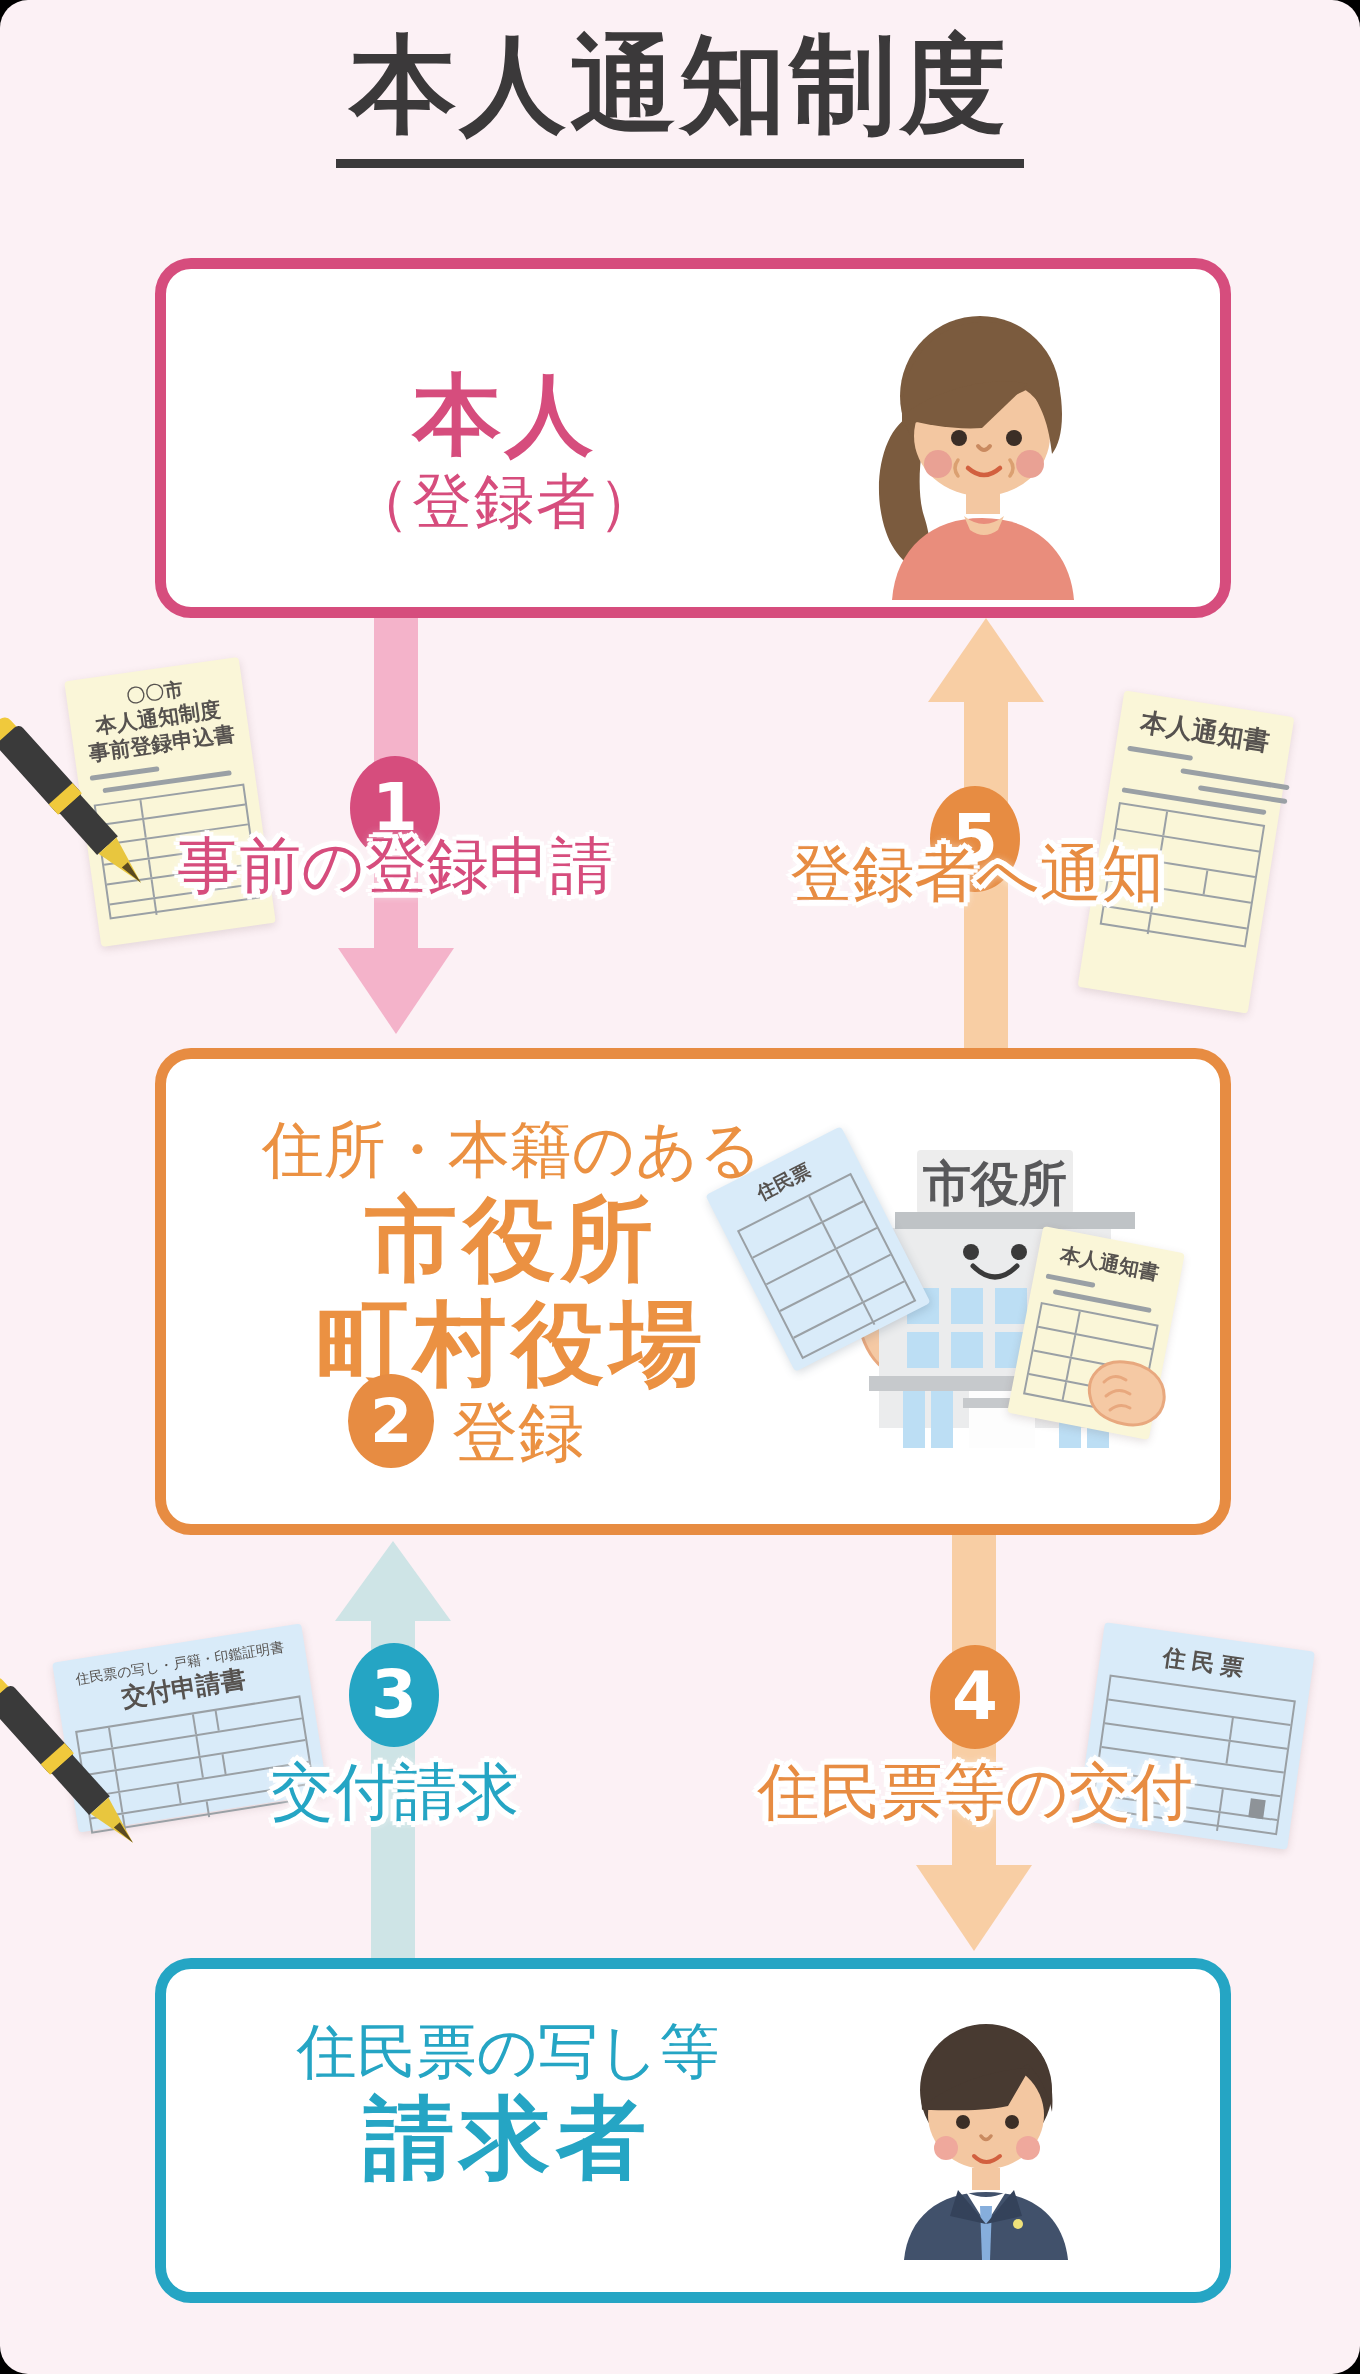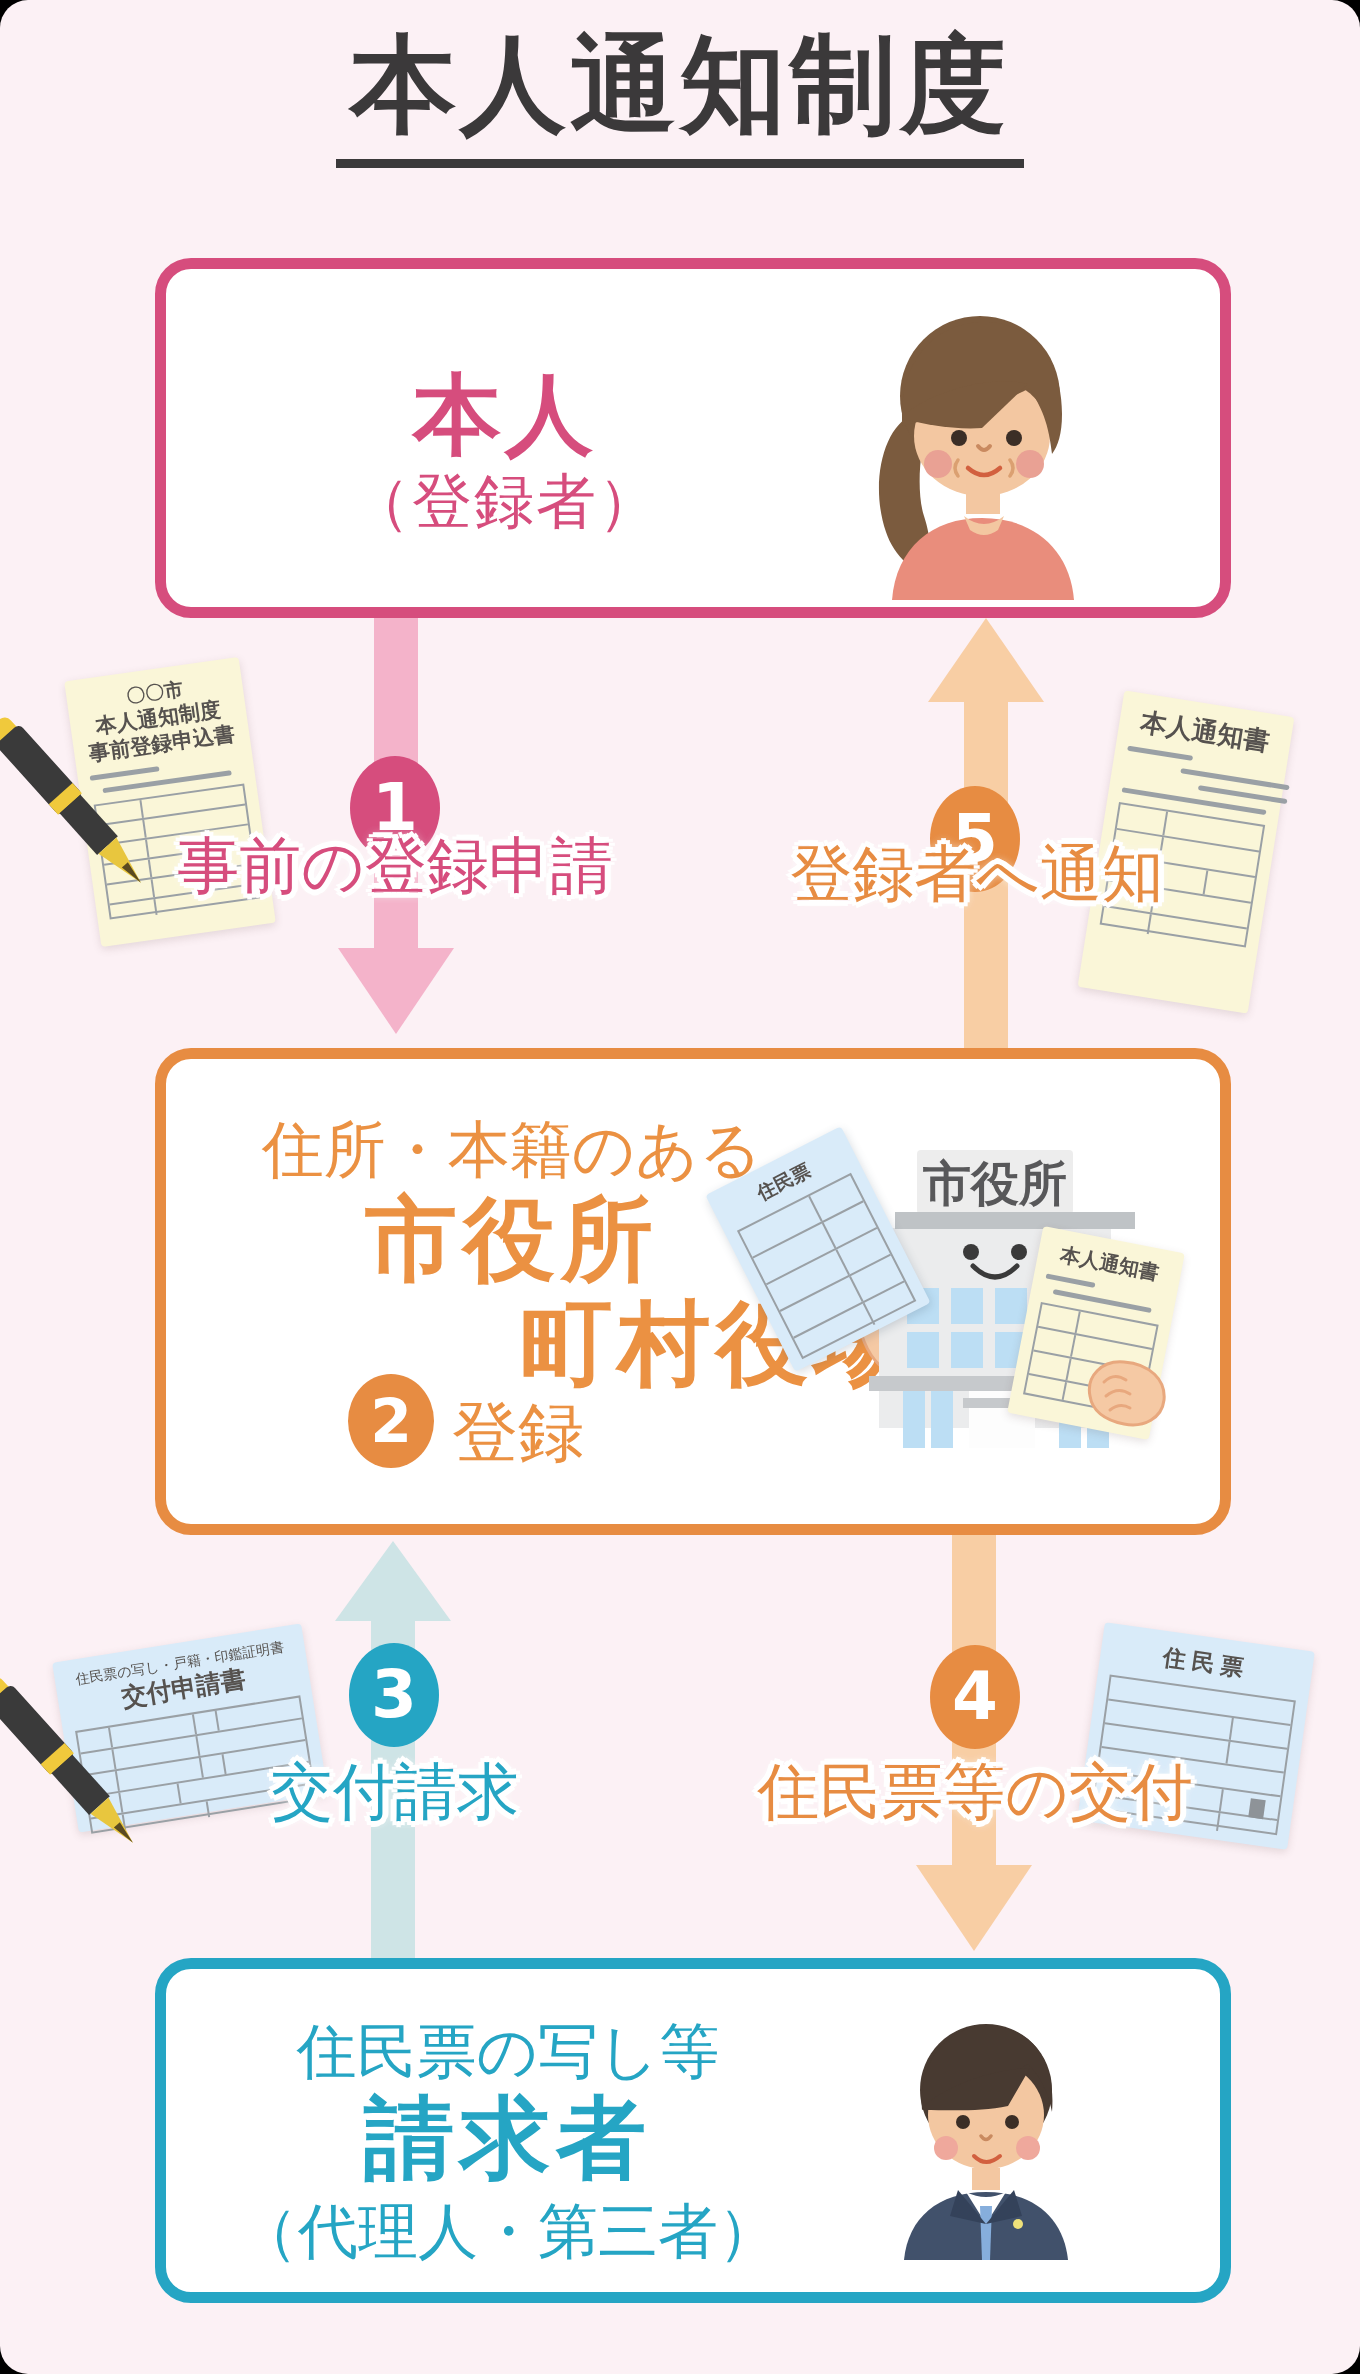--- a/index.html
+++ b/index.html
@@ -176,21 +176,21 @@
   </div>
 
   <div class="abs badge orange" style="left:930px;top:786px;width:90px;height:106px;">
       <span>5</span>
     </div>
   <div class="abs step-label lab-orange" style="left:577px;top:832px;width:800px;">登録者へ通知</div>
 
   <div class="abs ebox box-orange" style="left:155px;top:1048px;width:1076px;height:487px;"></div>
   <div class="abs ctr t-orange nowrap" style="left:112px;top:1108px;width:800px;font-size:62px;">住所・本籍のある</div>
   <div class="abs ctr t-orange nowrap h-big" style="left:112px;top:1178px;width:800px;">市役所</div>
-  <div class="abs ctr t-orange nowrap h-big" style="left:112px;top:1282px;width:800px;text-align:right;">町村役場</div>
+  <div class="abs ctr t-orange nowrap h-big" style="left:112px;top:1282px;width:800px;">町村役場</div>
   <div class="abs badge orange" style="left:348px;top:1374px;width:86px;height:94px;font-size:60px;">
       <span>2</span>
     </div>
   <div class="abs t-orange nowrap" style="left:452px;top:1388px;font-size:66px;">登録</div>
 
   <svg class="abs" style="left:843px;top:1128px;" width="395" height="320" viewBox="0 0 395 320">
     <path d="M40 240 C14 220 8 170 22 152 C30 142 44 146 46 158 C50 174 52 196 64 214 Z" fill="#F5C9A4" stroke="#E8A87E" stroke-width="3"></path>
     <rect x="36" y="100" width="232" height="200" fill="#EBECED"></rect>
     <rect x="74" y="22" width="156" height="64" rx="4" fill="#EDEDED"></rect>
     <text x="152" y="72" font-size="48" font-weight="bold" fill="#58585A" text-anchor="middle">市役所</text>
@@ -334,21 +334,20 @@
   </div>
 
   <div class="abs badge orange" style="left:930px;top:1645px;width:90px;height:104px;">
       <span>4</span>
     </div>
   <div class="abs step-label lab-orange" style="left:575px;top:1750px;width:800px;">住民票等の交付</div>
 
   <div class="abs ebox box-teal" style="left:155px;top:1958px;width:1076px;height:345px;"></div>
   <div class="abs ctr t-teal nowrap" style="left:108px;top:2078px;width:800px;font-size:90px;font-weight:bold;letter-spacing:6px;">請求者</div>
   <div class="abs ctr t-teal nowrap" style="left:108px;top:2012px;width:800px;font-size:60px;">住民票の写し等</div>
-  <div class="abs ctr t-teal nowrap" style="left:108px;top:2192px;width:800px;font-size:60px;">（代理人・第三者）</div>
 
   <svg class="abs" style="left:888px;top:2010px;" width="196" height="250" viewBox="0 0 196 250">
     <circle cx="98" cy="80" r="66" fill="#483A31"></circle>
     <ellipse cx="98" cy="105" rx="58" ry="54" fill="#F3C7A1"></ellipse>
     <path d="M34 100 C30 44 66 14 102 16 C146 18 168 52 164 102 C160 80 150 64 140 54 C110 74 70 80 34 100 Z" fill="#483A31"></path>
     <path d="M36 96 C60 74 110 58 142 58 L120 96 C92 102 58 100 36 100 Z" fill="#483A31"></path>
     <circle cx="75" cy="112" r="7" fill="#3B2E26"></circle>
     <circle cx="124" cy="112" r="7" fill="#3B2E26"></circle>
     <circle cx="58" cy="138" r="12" fill="#EFA89C"></circle>
     <circle cx="140" cy="138" r="12" fill="#EFA89C"></circle>

